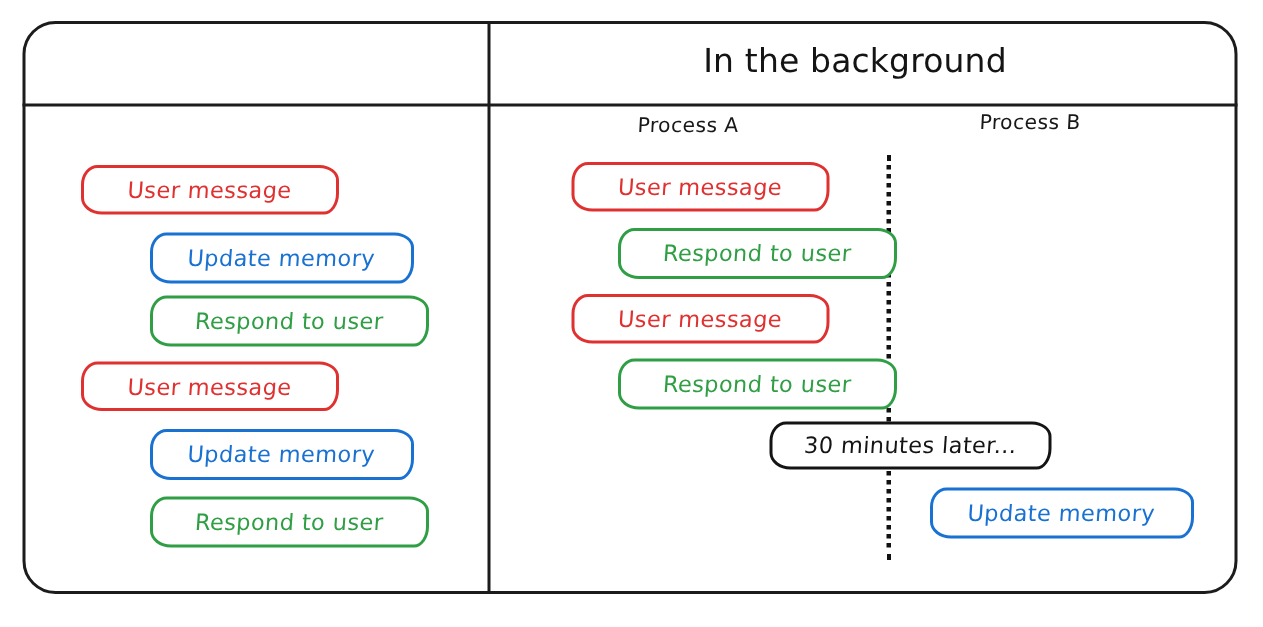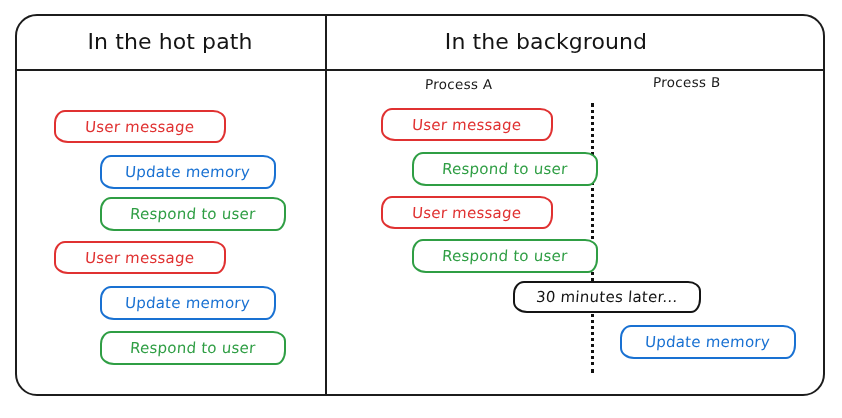--- a/index.html
+++ b/index.html
@@ -63,21 +63,21 @@
   }
   .header-cell span {
     font-family: "DejaVu Sans", sans-serif;
     font-size: 22px;
     font-weight: 400;
     color: #141414;
     letter-spacing: 0.1px;
     white-space: nowrap;
   }
   .header-left  { left: 15px;  width: 310px; }
-  .header-right { left: 327px; width: 438px; }
+  .header-right { left: 327px; width: 438px; padding-left: 24px; }
 
   
   .proc-label {
     position: absolute;
     font-family: "DejaVu Sans", sans-serif;
     font-size: 13.5px;
     color: #181818;
     white-space: nowrap;
     letter-spacing: 0.3px;
     transform: skewX(-3deg);
@@ -123,23 +123,20 @@
 </style>
 </head>
 <body>
 
 <div id="stage">
 
   <div class="frame"></div>
   <div class="header-rule"></div>
   <div class="col-divider"></div>
 
-  <div class="header-cell header-left">
-    <span>In the hot path</span>
-  </div>
   <div class="header-cell header-right">
     <span>In the background</span>
   </div>
 
   <div class="proc-label" style="left:425px; top:76px;">Process A</div>
   <div class="proc-label" style="left:653px; top:74px;">Process B</div>
 
   <div class="dotted-sep"></div>
 
   <div class="pill red" style="left:54px;  top:110px; width:172px; height:33px;">

